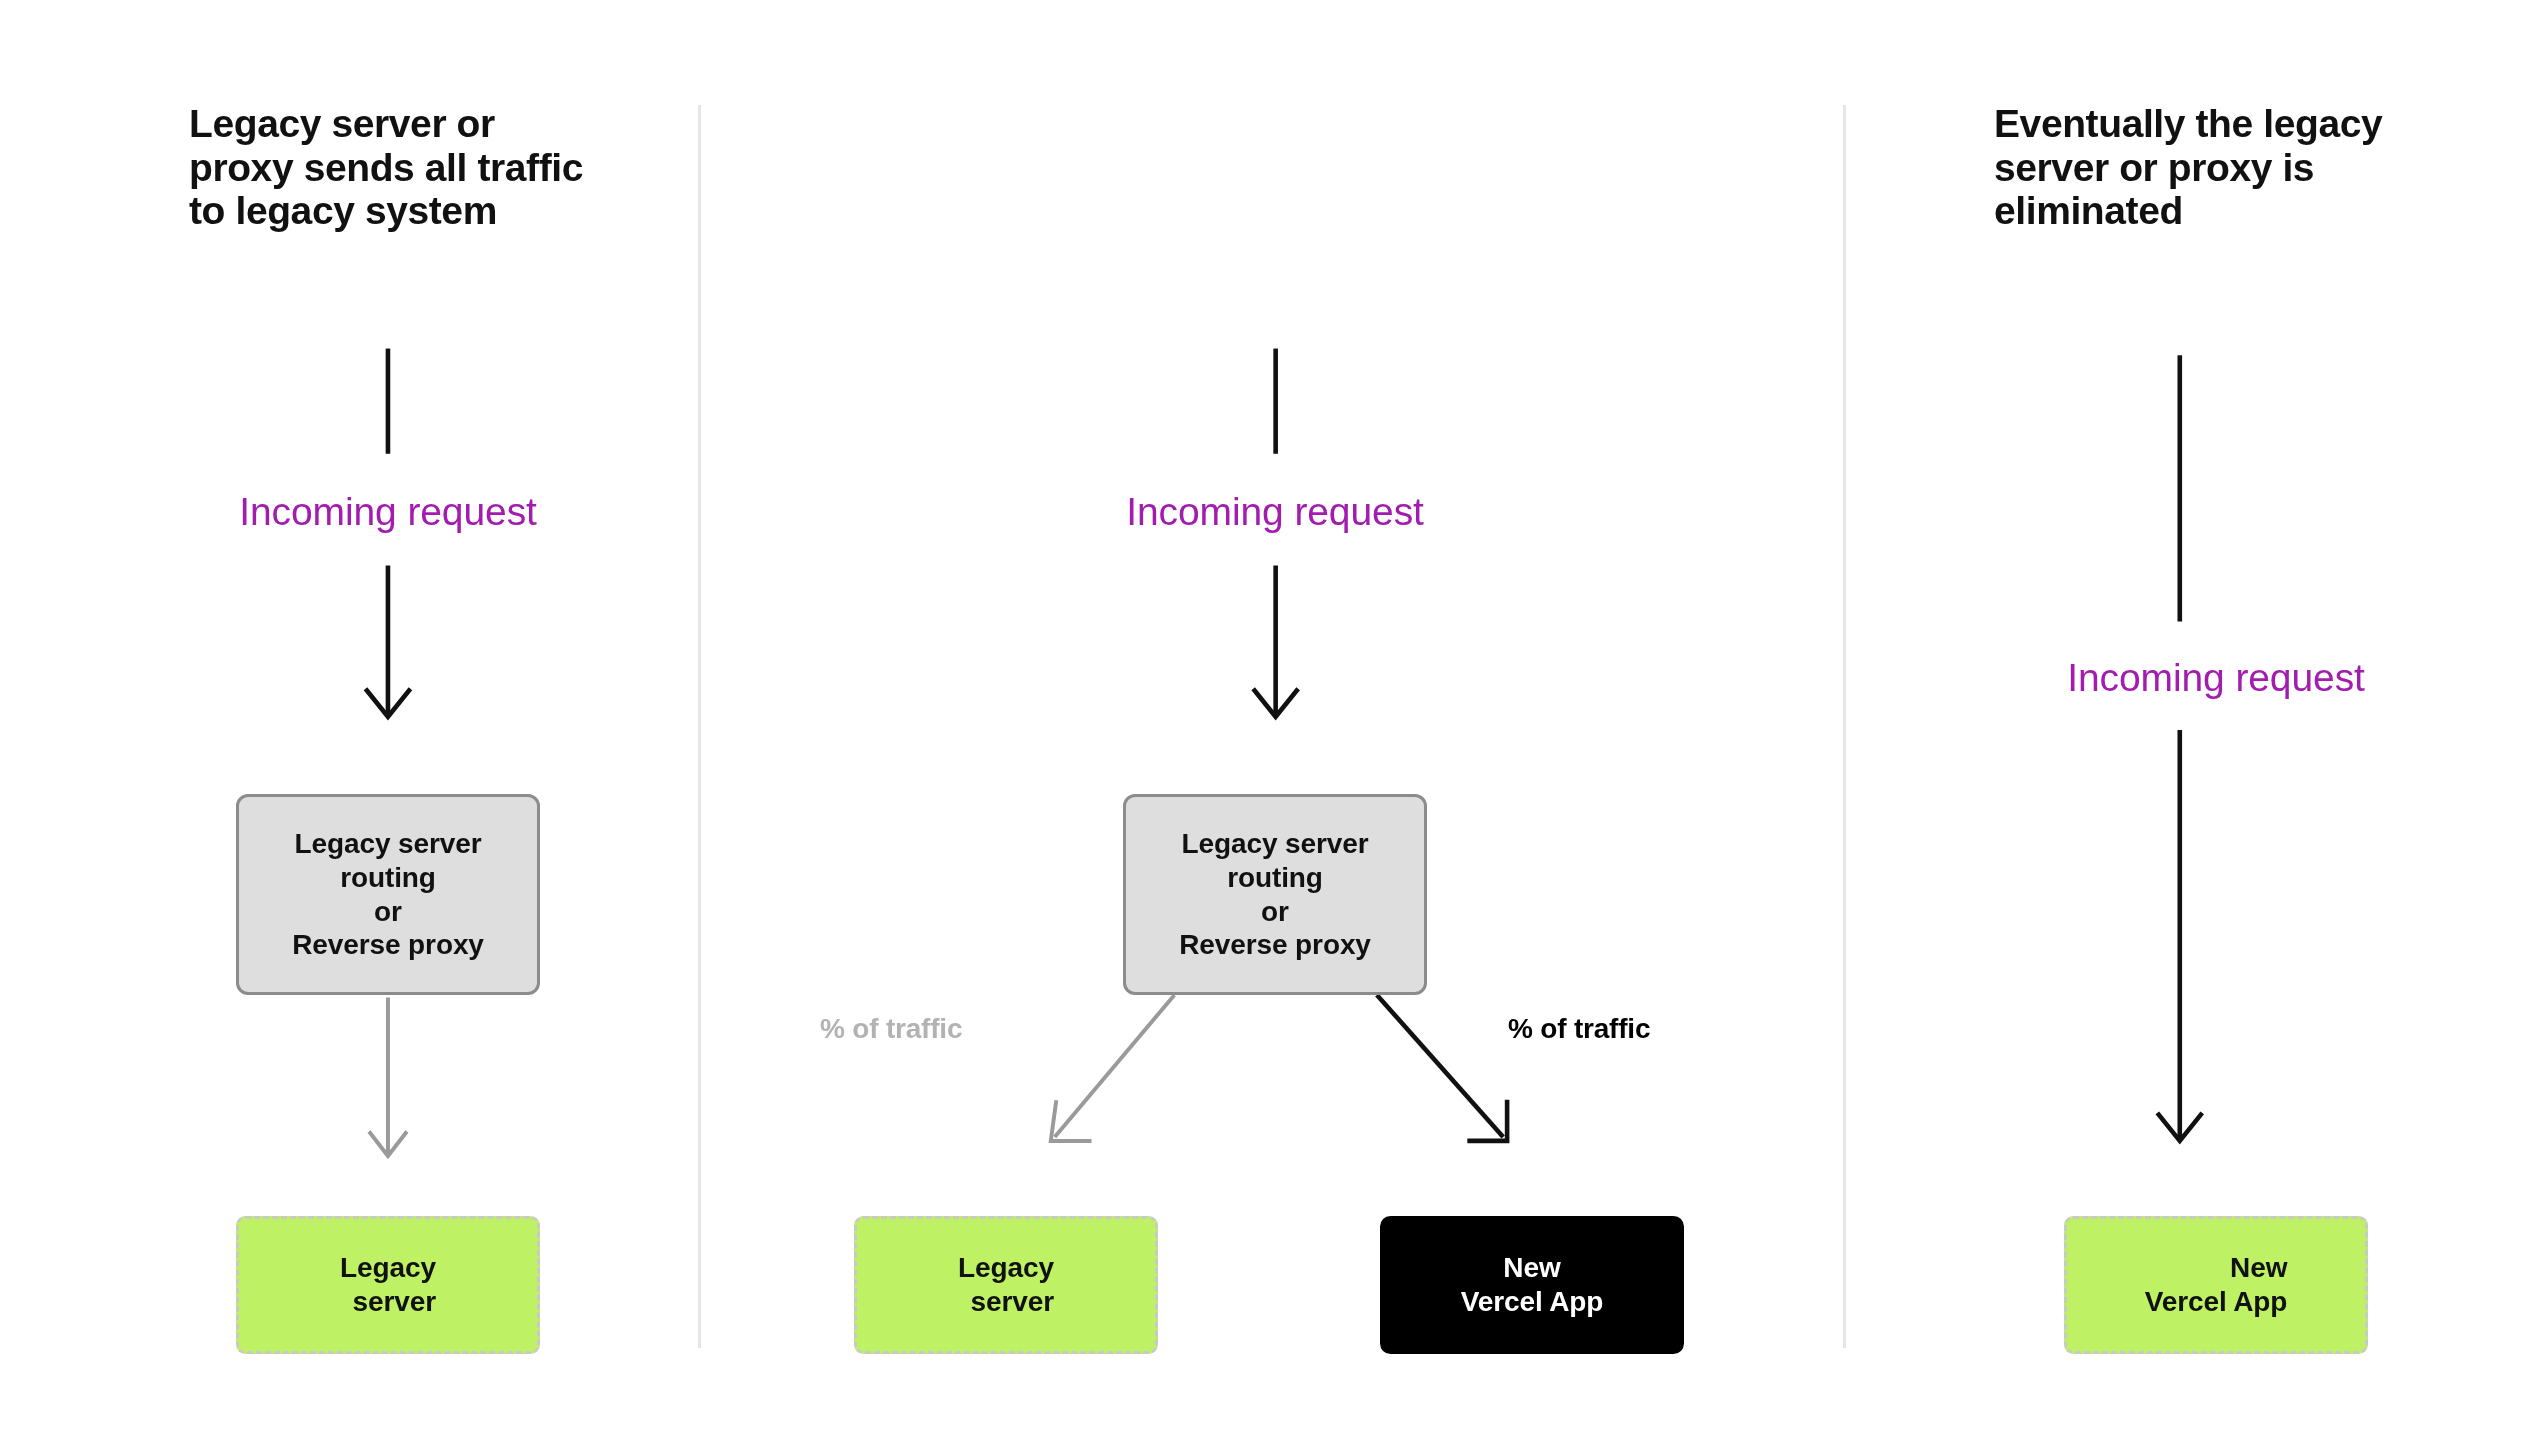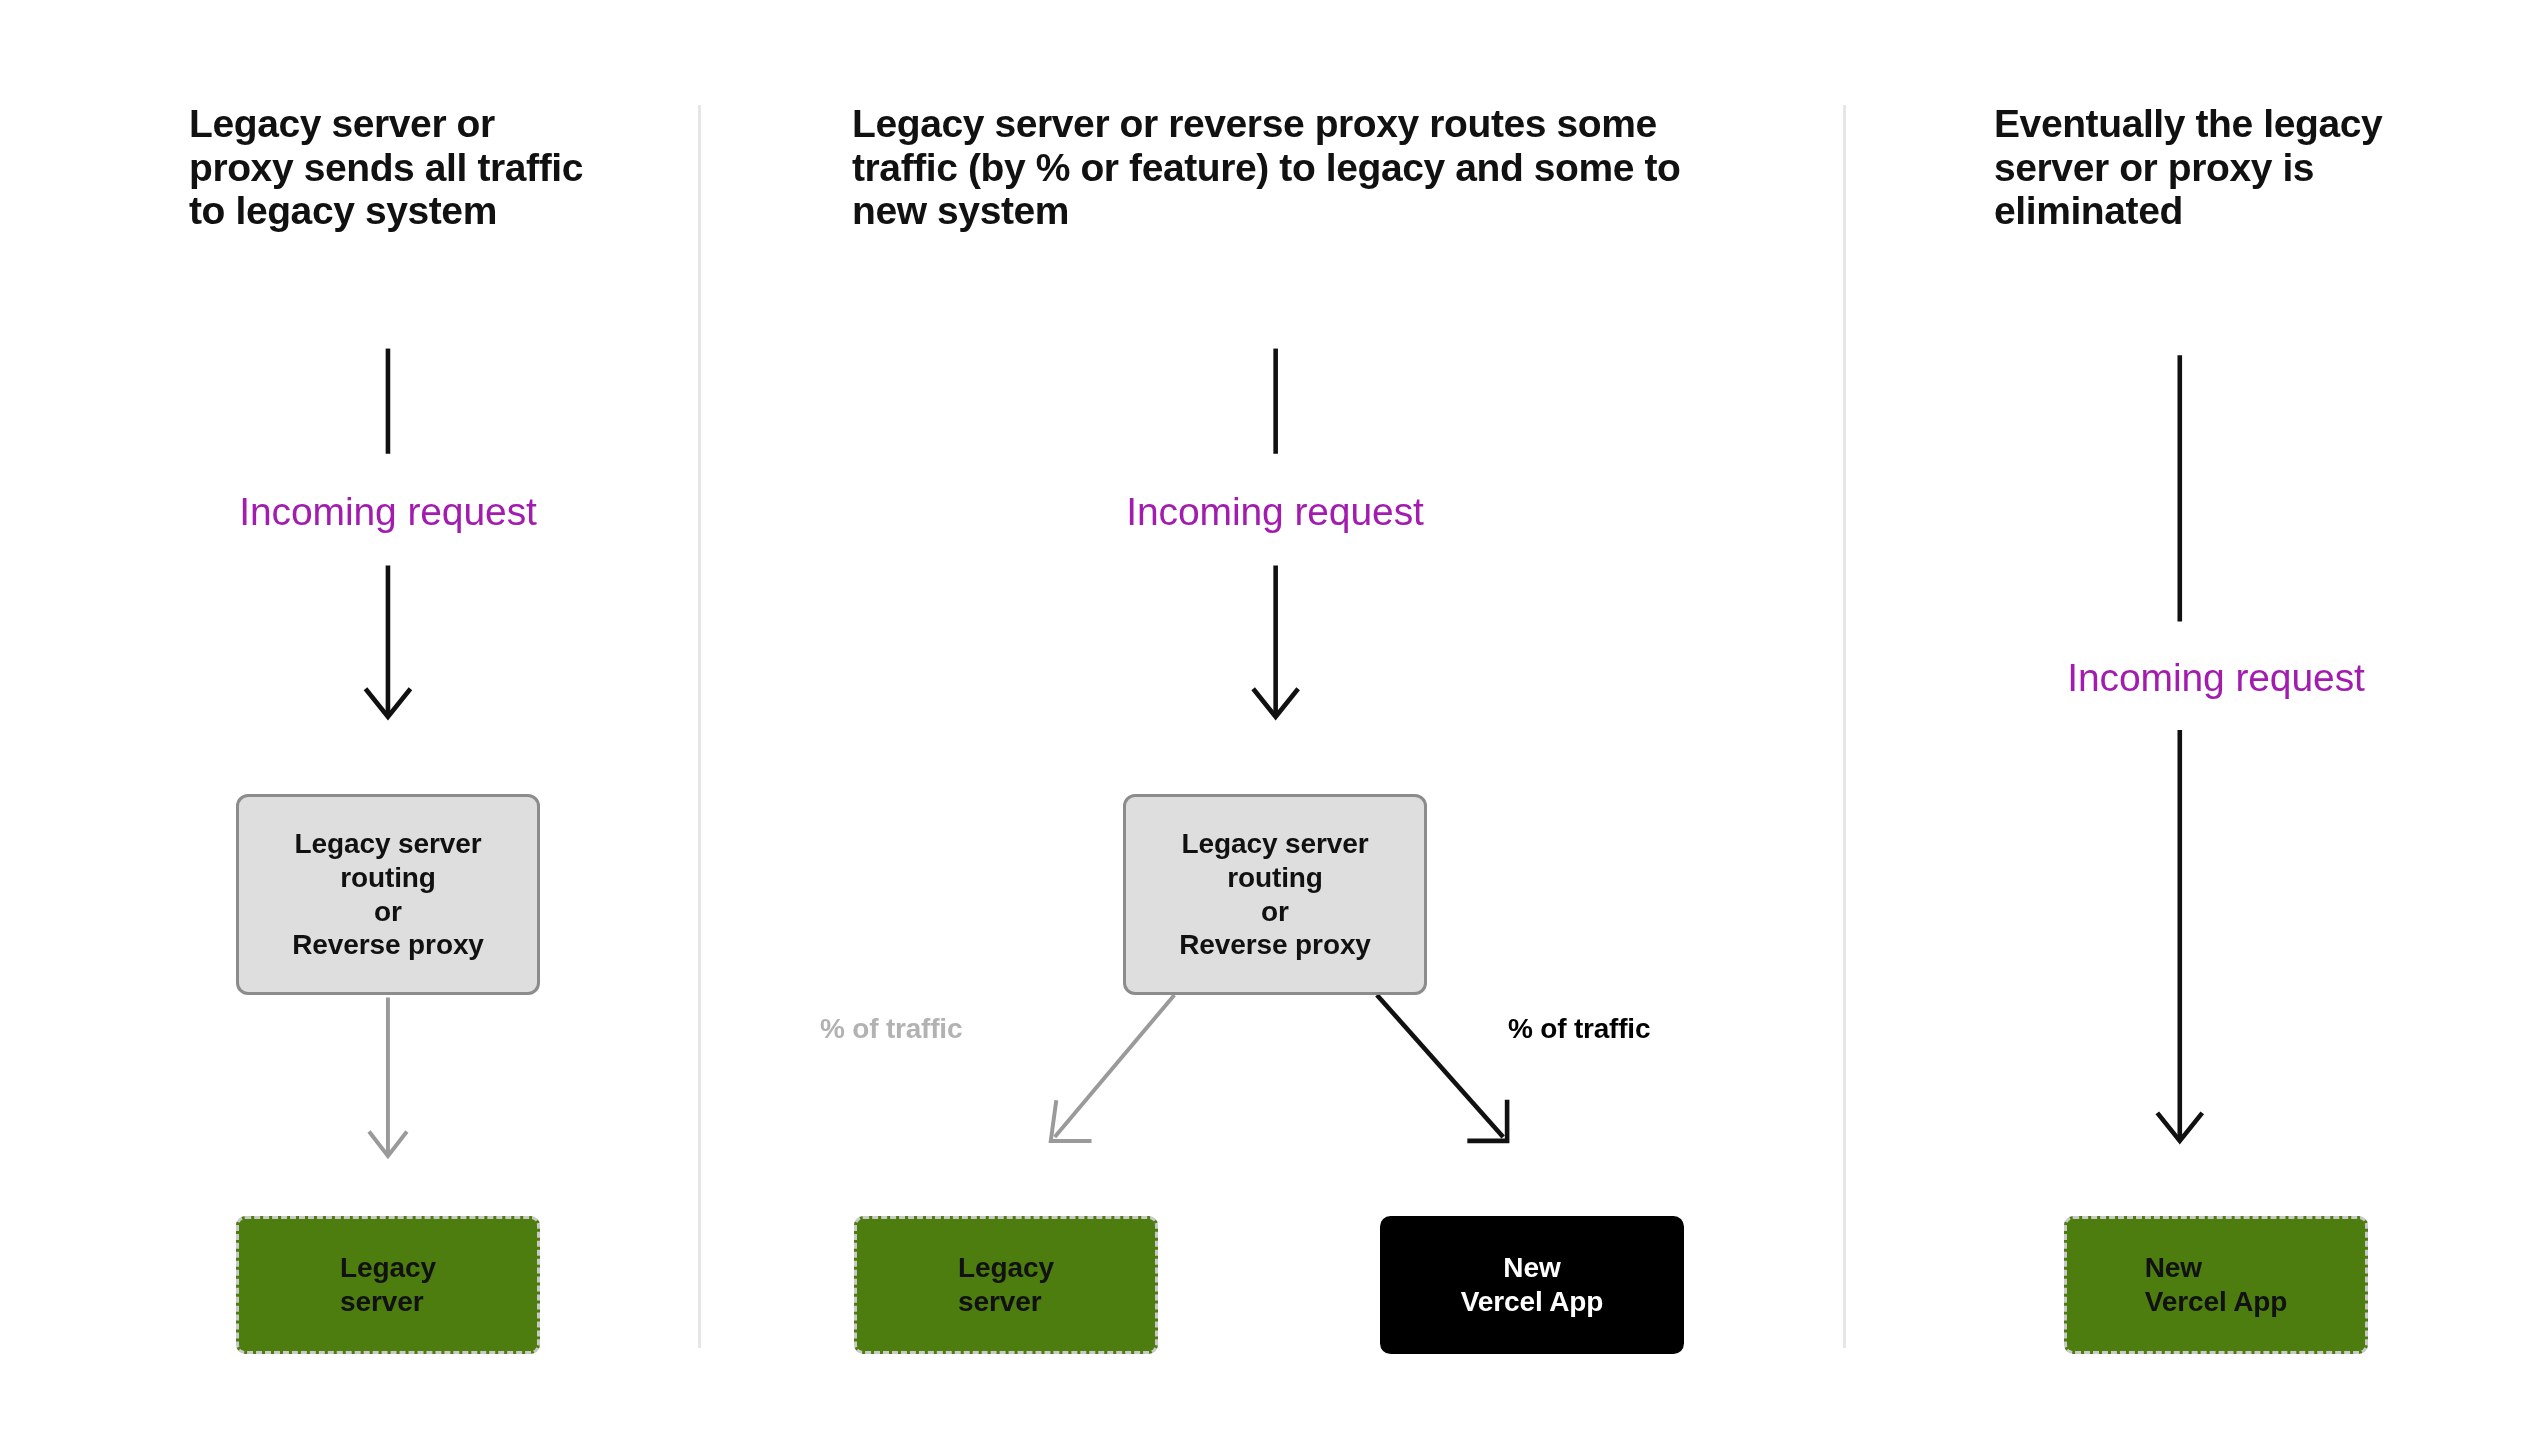--- a/index.html
+++ b/index.html
@@ -94,27 +94,27 @@
     color: #111111;
     white-space: pre-line;
     letter-spacing: -0.1px;
   }
 
   
   .box-dashed {
     position: absolute;
     width: 304px;
     height: 138px;
-    background: #4d7c0f;
+    background: #bef264;
     border: 3.3px dashed #c9c9c9;
     border-radius: 9.2px;
     display: flex;
     align-items: center;
     justify-content: center;
-    text-align: left;
+    text-align: right;
     font-size: 28px;
     font-weight: 700;
     line-height: 1.2;
     color: #111111;
     white-space: pre-line;
     letter-spacing: -0.1px;
   }
 
   
   .box-black {
@@ -188,21 +188,20 @@
 routing
 or
 Reverse proxy</div>
 
     <div class="box-dashed" style="left:236px; top:1216px;">Legacy
 server</div>
   </div>
 
   <div class="column col2">
 
-    <div class="heading">Legacy server or reverse proxy routes some traffic (by % or feature) to legacy and some to new system</div>
 
     <div class="label-incoming" style="left:577px; top:490px;">Incoming request</div>
 
     <div class="box-proxy" style="left:425px; top:794px;">Legacy server
 routing
 or
 Reverse proxy</div>
 
     <div class="label-traffic muted" style="left:122px; top:1013px;">% of traffic</div>
 

